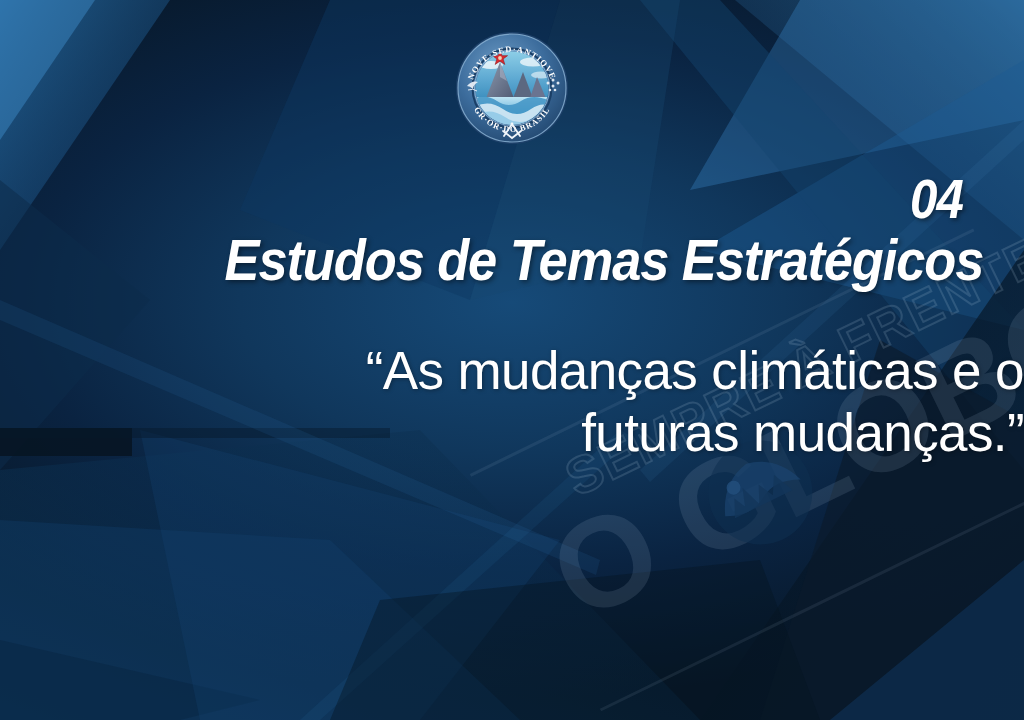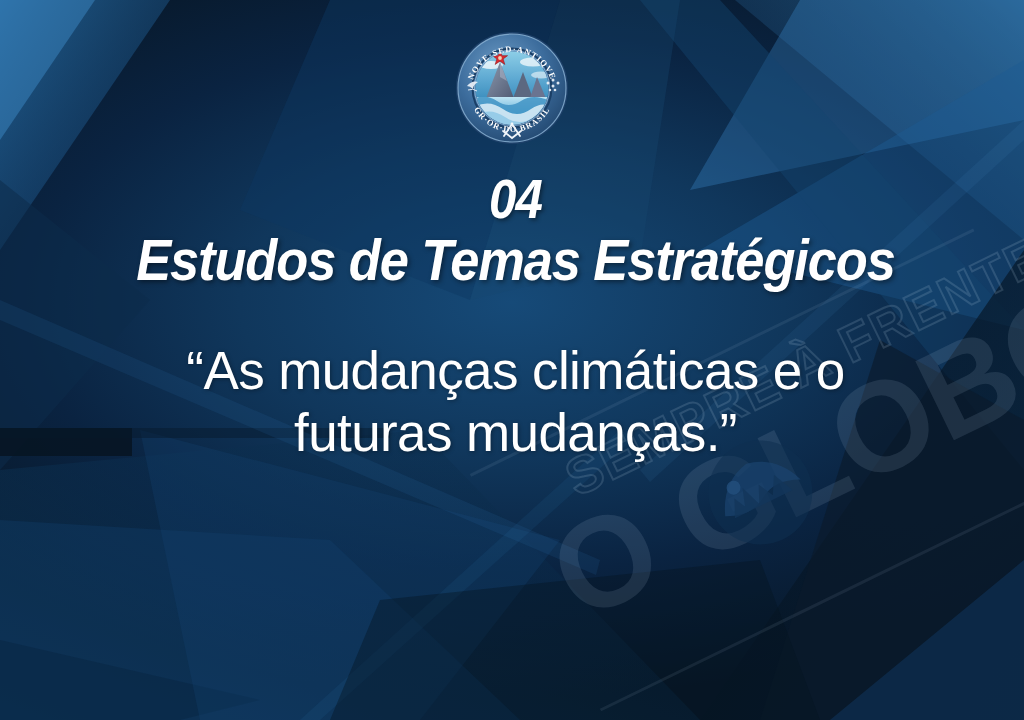--- a/index.html
+++ b/index.html
@@ -83,21 +83,21 @@
     left: 207px;
     top: 196px;
     width: 112px;
     height: 112px;
   }
 
   
   #content {
     position: absolute;
     inset: 0;
-    text-align: center;
+    text-align: right;
     margin-left: 7px;
   }
   #number-label {
     position: absolute;
     top: 171px;
     left: 0;
     width: 100%;
     font-size: 56px;
     font-weight: 700;
     font-style: italic;

